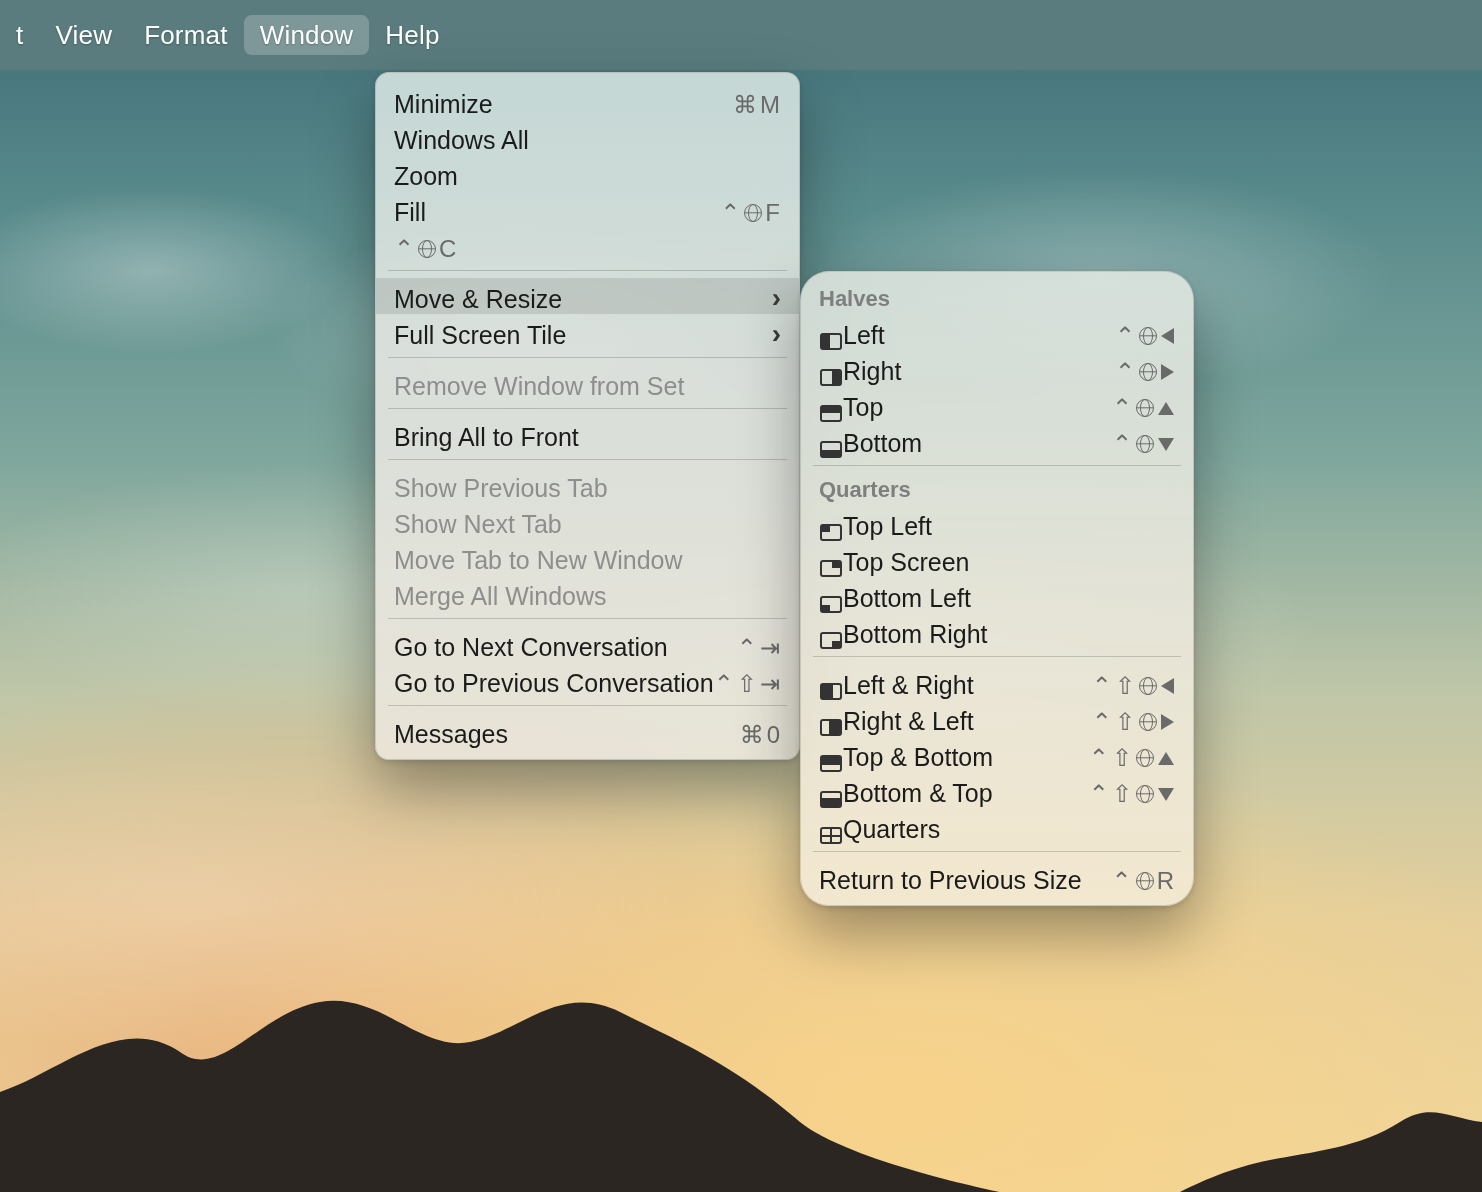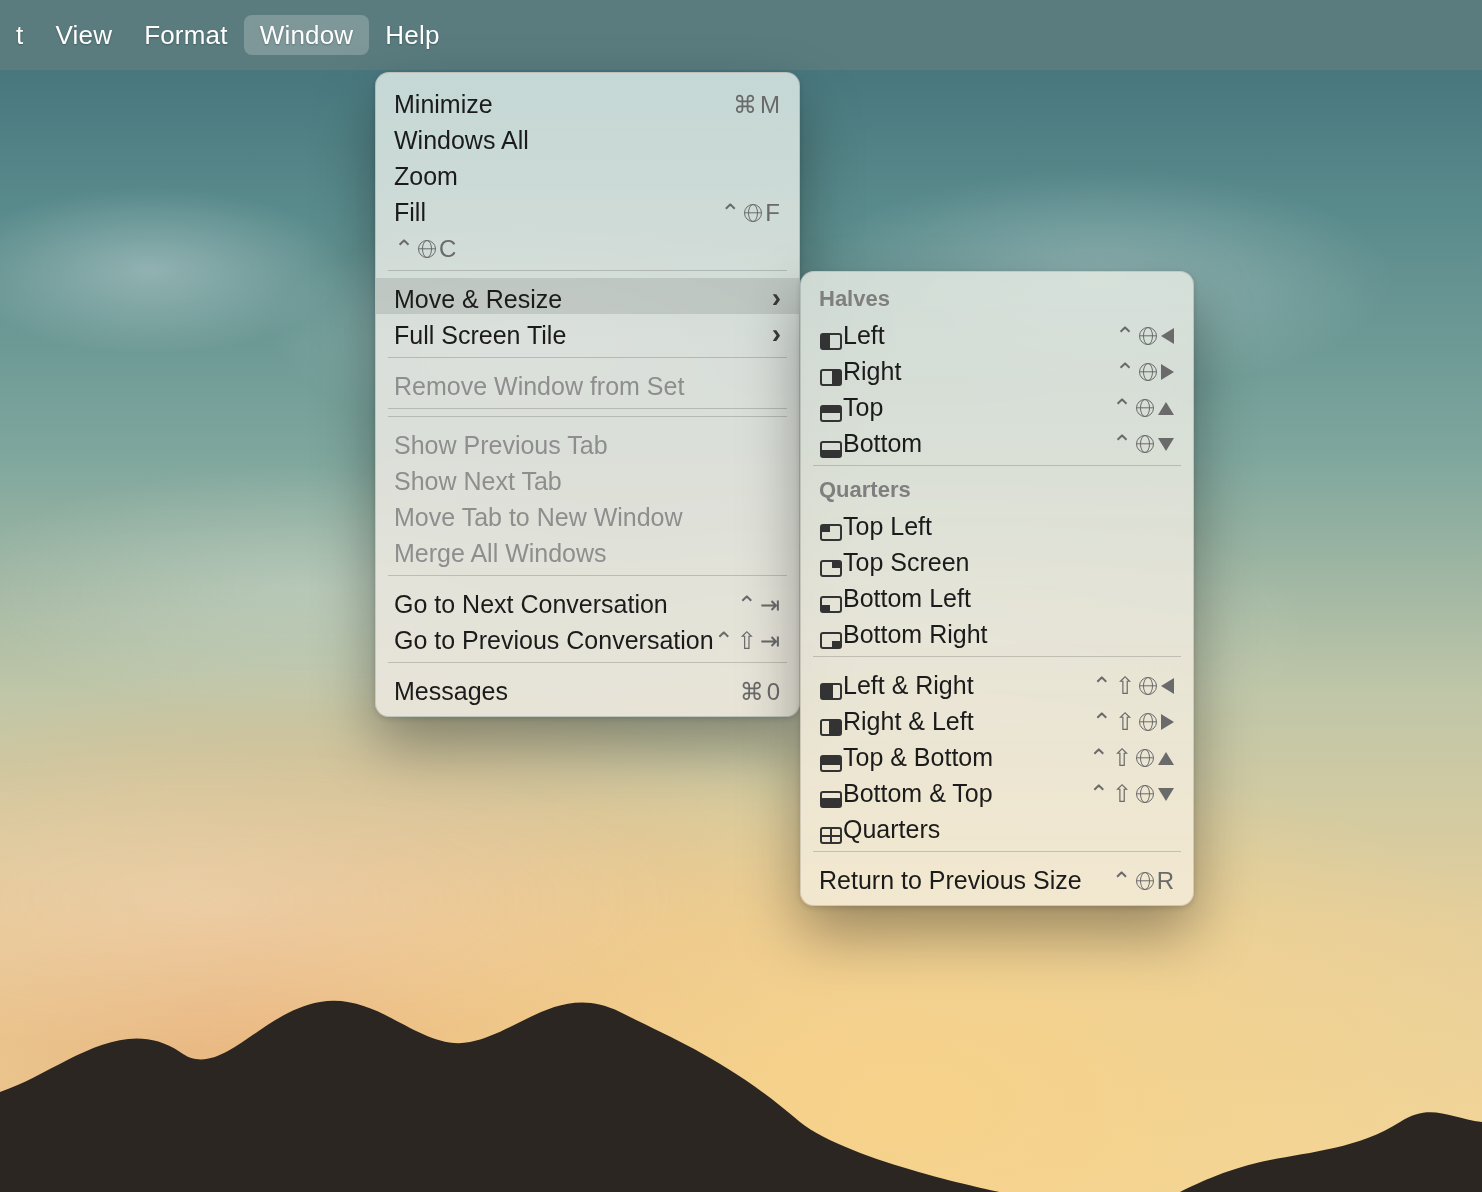--- a/index.html
+++ b/index.html
@@ -58,20 +58,21 @@
     font-size: 25px;
     z-index: 10;
   }
   .menu.primary {
     left: 375px; top: 72px; width: 425px;
     background: linear-gradient(180deg, rgba(214,229,225,0.88) 0%, rgba(231,231,226,0.88) 45%, rgba(236,231,221,0.88) 100%);
   }
   .menu.secondary {
     left: 800px; top: 271px; width: 394px;
     background: linear-gradient(180deg, rgba(226,232,226,0.86) 0%, rgba(236,232,220,0.88) 55%, rgba(243,234,213,0.90) 100%);
+    border-radius: 29px;
   }
   .menu-item {
     display:flex; align-items:flex-end;
     height: 36px;
     padding: 0 18px;
     cursor:default;
   }
   .menu-item .icon { width:24px; display:flex; align-items:center; justify-content:center; flex:0 0 24px; }
   .menu-item .label { flex:1 1 auto; white-space:nowrap; }
   .menu-item .shortcut { color:#6a6a6a; font-size:24px; letter-spacing:1px; display:flex; align-items:center; gap:2px; }
@@ -169,20 +170,23 @@
       </div>
       <div class="menu-item">
         <span class="label">Full Screen Tile</span>
         <span class="chevron" style="font-size: 28px; font-weight: 600;">›</span>
       </div>
       <div class="menu-sep"></div>
       <div class="menu-item disabled">
         <span class="label">Remove Window from Set</span>
       </div>
       <div class="menu-sep"></div>
+      <div class="menu-item">
+        <span class="label">Bring All to Front</span>
+      </div>
       <div class="menu-sep"></div>
       <div class="menu-item disabled">
         <span class="label">Show Previous Tab</span>
       </div>
       <div class="menu-item disabled">
         <span class="label">Show Next Tab</span>
       </div>
       <div class="menu-item disabled">
         <span class="label">Move Tab to New Window</span>
       </div>

